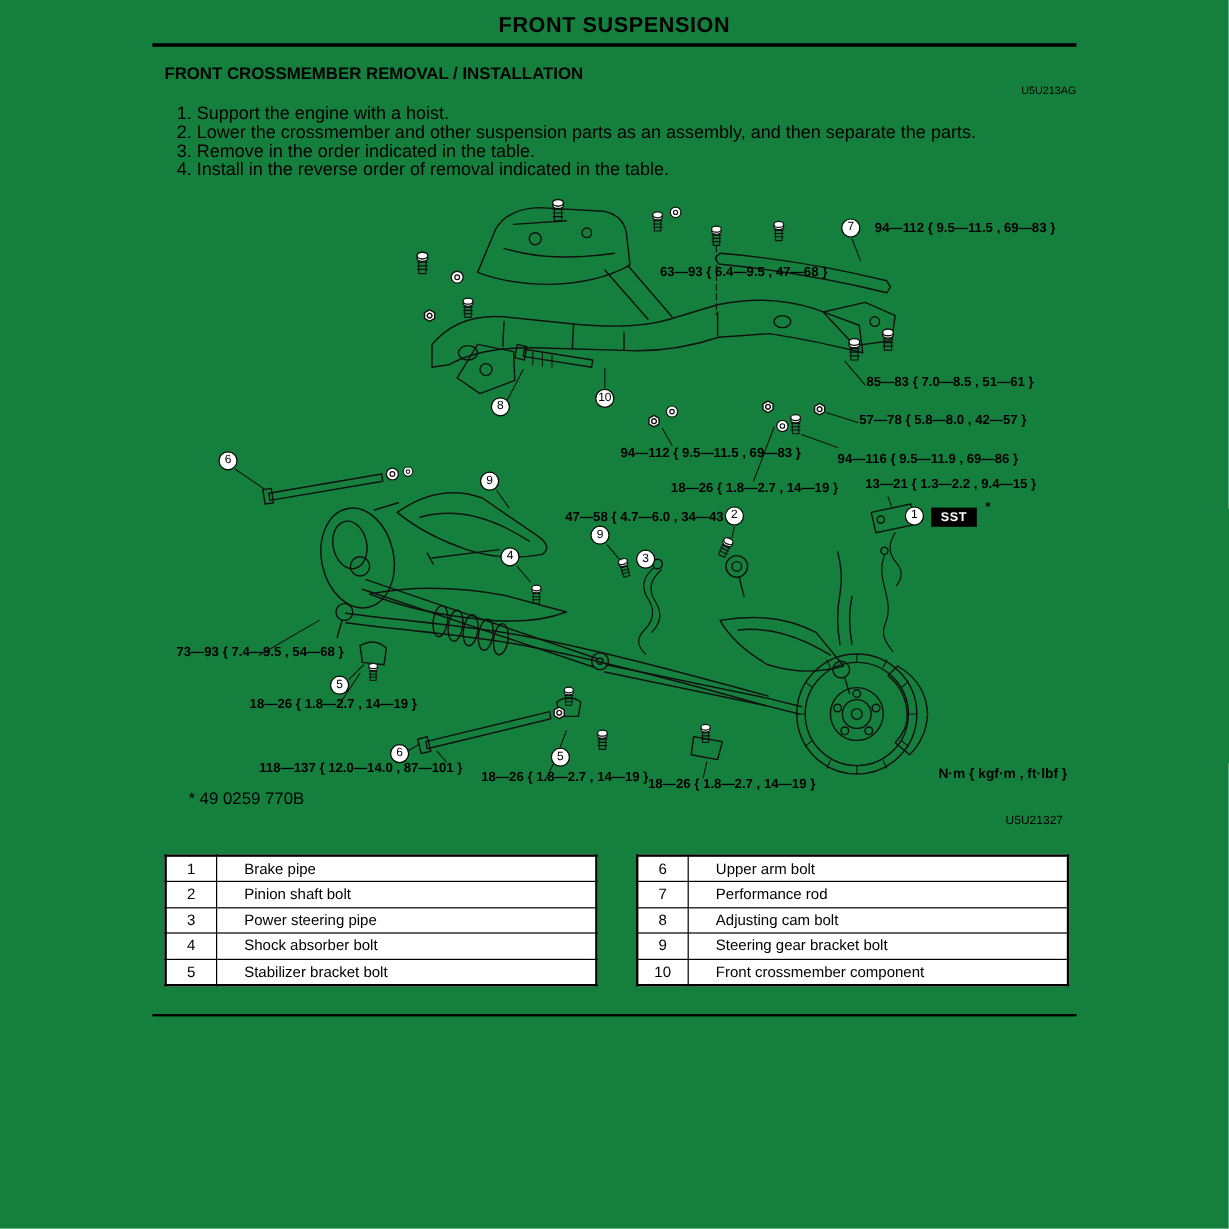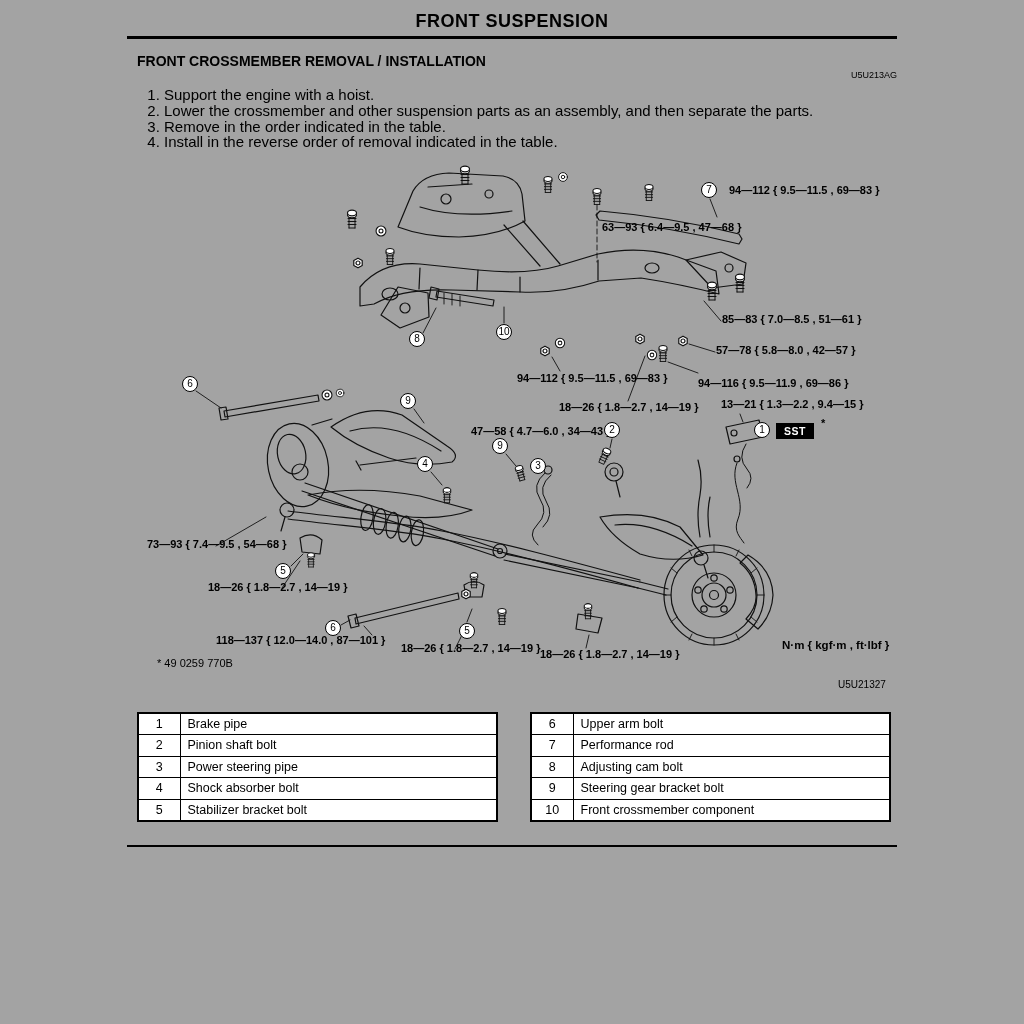--- a/index.html
+++ b/index.html
@@ -1,18 +1,18 @@
 <!DOCTYPE html>
 <html><head>
 <meta charset="utf-8">
 <style>
   * { margin:0; padding:0; box-sizing:border-box; }
   html,body { background:#fff; }
   body { width:1024px; height:1024px; font-family:"Liberation Sans", sans-serif; color:#000; }
-  .page { position:relative; width:1024px; height:1024px; background:#a3a3a3; overflow:hidden; }
+  .page { position:relative; width:1024px; height:1024px; background:#15803d; overflow:hidden; }
 
   .title { position:absolute; top:11px; left:0; width:100%; text-align:center;
            font-size:18px; font-weight:bold; letter-spacing:.5px; }
   .rule-top { position:absolute; top:36px; left:127px; width:770px; height:3px; background:#000; }
   .section-title { position:absolute; top:53px; left:137px; font-size:14px; font-weight:bold; }
   .doc-code-top { position:absolute; top:70px; left:127px; width:770px; text-align:right; font-size:9px; }
 
   .steps { position:absolute; top:87px; left:146px; width:720px; }
   .steps ol { list-style:decimal; padding-left:18px; }
   .steps li { font-size:15px; line-height:15.8px; }
@@ -21,26 +21,26 @@
   .diagram svg { position:absolute; left:0; top:0; }
 
   .tq { position:absolute; font-size:11px; font-weight:bold; white-space:nowrap; }
   .co { position:absolute; width:16px; height:16px; border:1.4px solid #000; border-radius:50%;
         background:#fff; font-size:10px; display:flex; align-items:center; justify-content:center;
         line-height:1; z-index:3; }
   .sst-badge { position:absolute; background:#000; color:#fff; font-size:10.5px; font-weight:bold;
                padding:2px 8px; letter-spacing:.5px; z-index:3; }
   .sst-star { position:absolute; font-size:11px; font-weight:bold; }
   .units { position:absolute; font-size:11.5px; font-weight:bold; white-space:nowrap;text-align:center; }
-  .tool-note { position:absolute; font-size:11px; white-space:nowrap; }
+  .tool-note { position:absolute; font-size:14px; white-space:nowrap; }
   .doc-code-bottom { position:absolute; font-size:10px; }
 
   .tables { position:absolute; top:712px; left:137px; width:754px; display:flex; justify-content:space-between; }
   table.parts { border-collapse:collapse; width:361px; border:2px solid #000; background:#fff; }
-  table.parts td { border:1px solid #000; font-size:12.5px; height:21.5px; padding:1px 7px; }
+  table.parts td { border:1px solid #000; font-size:12.5px; height:21.5px; padding:1px 23px; }
   table.parts td.no { width:42px; text-align:center; padding:1px 2px; }
 
   .rule-bottom { position:absolute; top:845px; left:127px; width:770px; height:2px; background:#000; }
 </style>
 </head>
 <body>
 
 <div class="page">
 
   <div class="title">FRONT SUSPENSION</div>
@@ -225,21 +225,21 @@
         <path d="M737,298 C729,318 746,334 738,354 C733,366 740,372 744,378" stroke-width="1"></path>
         <circle cx="737" cy="294" r="3"></circle>
 
         <path d="M726,262 L759,255 L763,272 L730,279 Z"></path>
         <circle cx="734" cy="268" r="3"></circle>
         <path d="M746,279 q-9,14 1,25 q8,9 0,19" stroke-width="1"></path>
       </g>
     </svg>
 
     <div class="tq" style="left:729px;top:19px">94—112 { 9.5—11.5 , 69—83 }</div>
-    <div class="tq" style="left:602px;top:56px">63—93 { 6.4—9.5 , 47—68 }</div>
+    <div class="tq" style="left:550px;top:56px">63—93 { 6.4—9.5 , 47—68 }</div>
     <div class="tq" style="left:722px;top:148px">85—83 { 7.0—8.5 , 51—61 }</div>
     <div class="tq" style="left:716px;top:179px">57—78 { 5.8—8.0 , 42—57 }</div>
     <div class="tq" style="left:698px;top:212px">94—116 { 9.5—11.9 , 69—86 }</div>
     <div class="tq" style="left:517px;top:207px">94—112 { 9.5—11.5 , 69—83 }</div>
     <div class="tq" style="left:559px;top:236px">18—26 { 1.8—2.7 , 14—19 }</div>
     <div class="tq" style="left:721px;top:233px">13—21 { 1.3—2.2 , 9.4—15 }</div>
     <div class="tq" style="left:471px;top:260px">47—58 { 4.7—6.0 , 34—43 }</div>
     <div class="tq" style="left:147px;top:373px">73—93 { 7.4—9.5 , 54—68 }</div>
     <div class="tq" style="left:208px;top:416px">18—26 { 1.8—2.7 , 14—19 }</div>
     <div class="tq" style="left:216px;top:469px">118—137 { 12.0—14.0 , 87—101 }</div>

